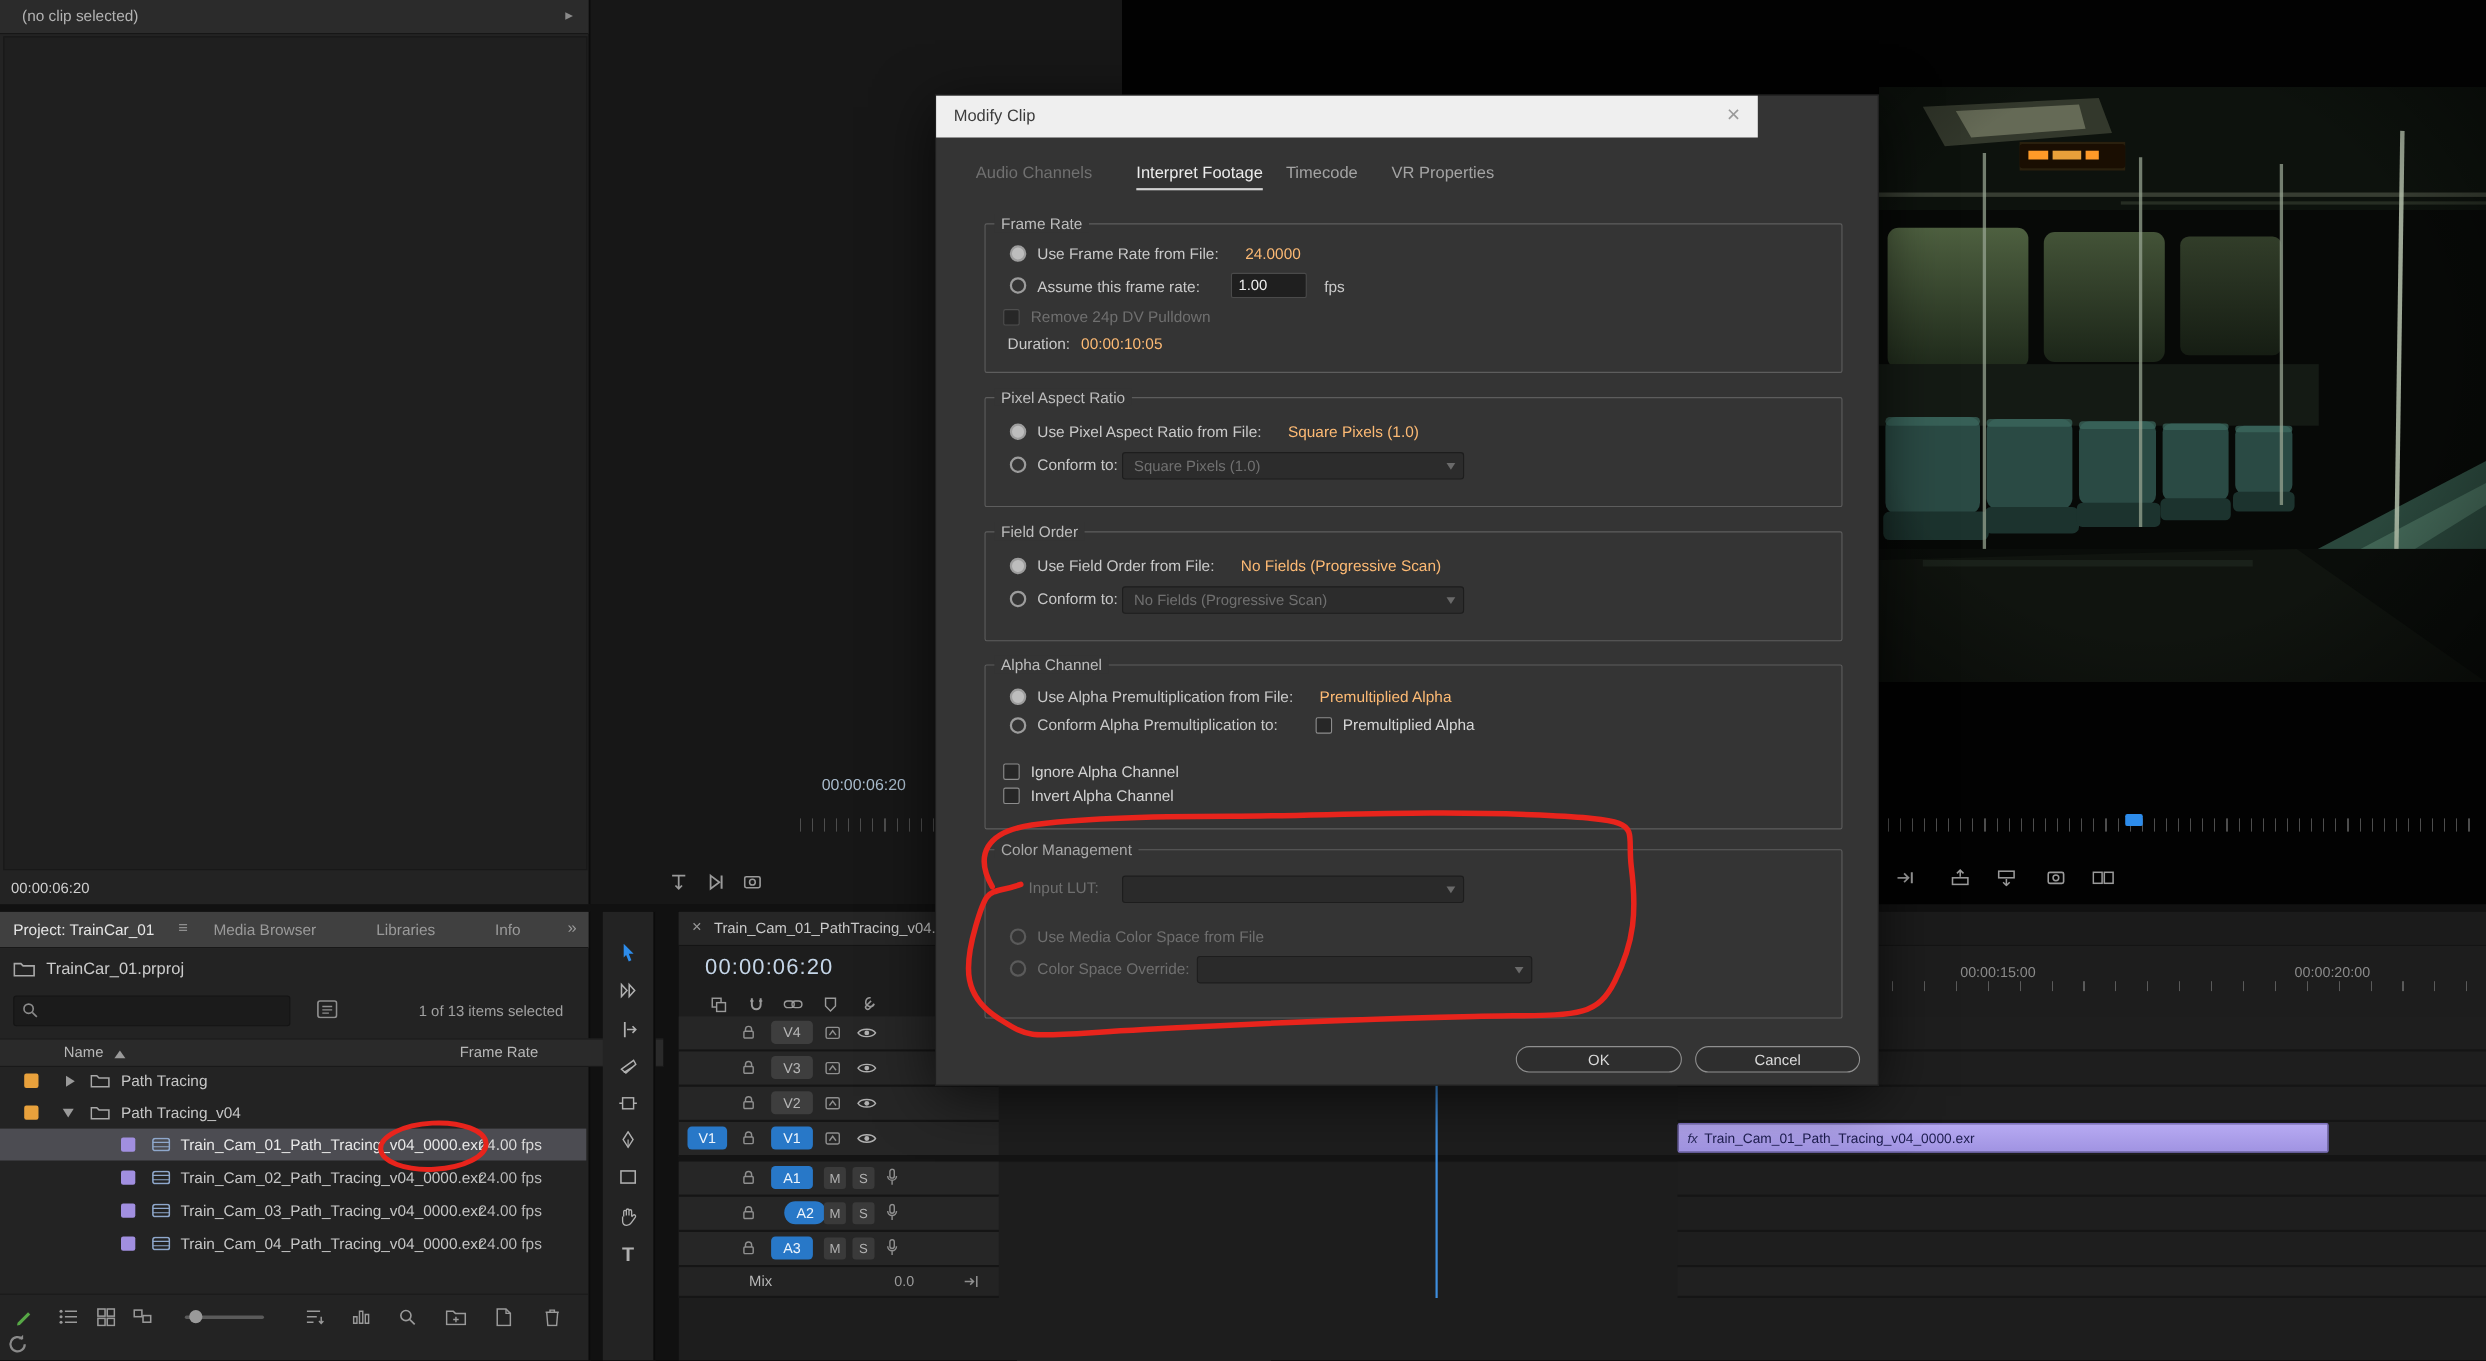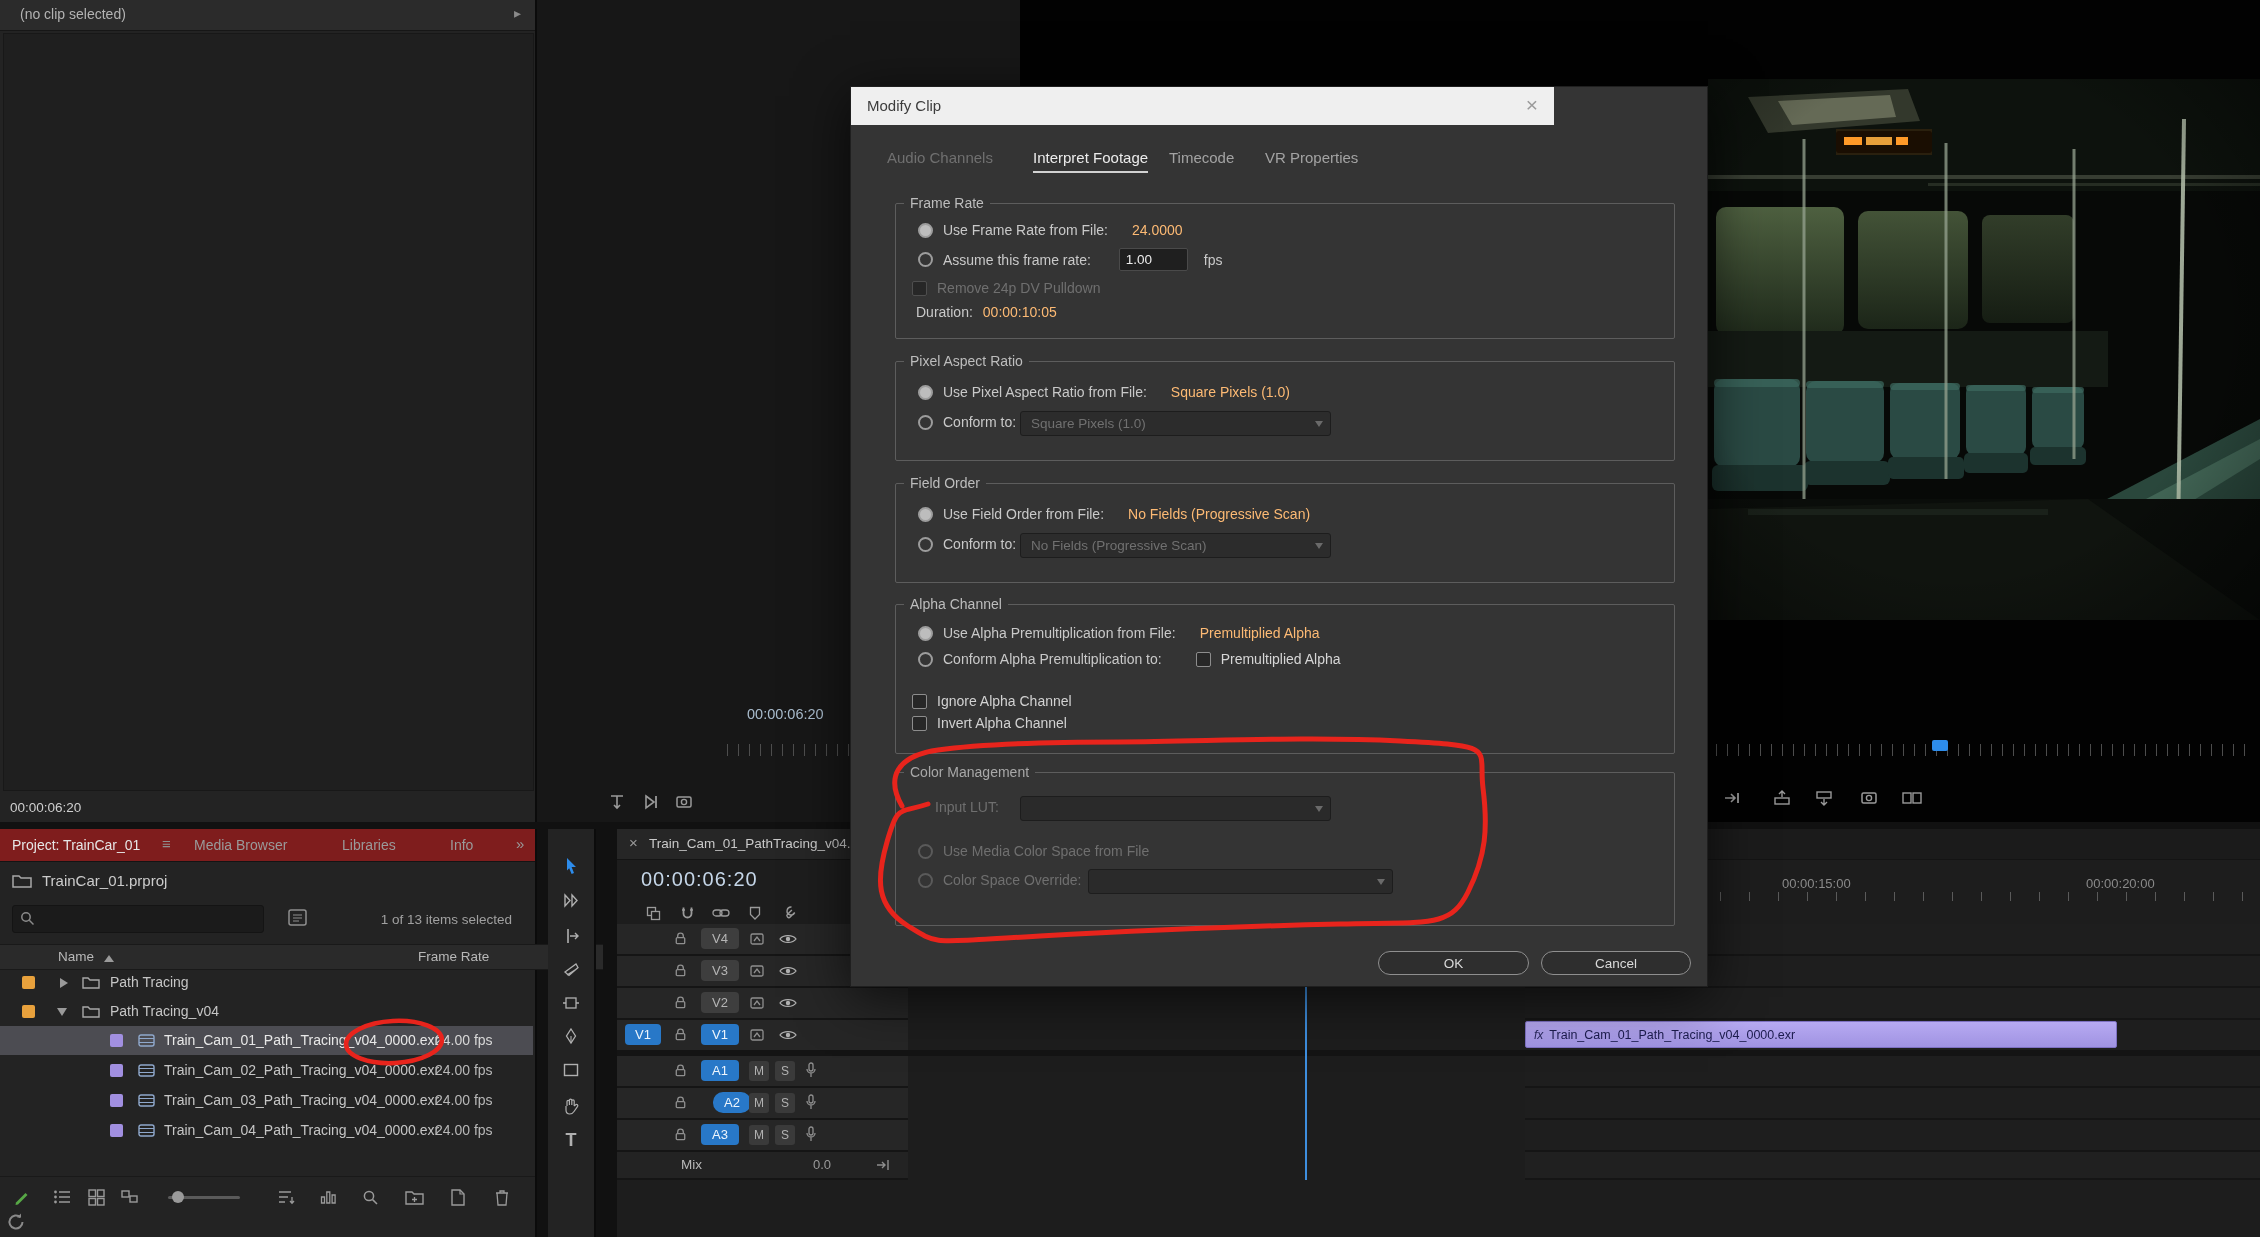--- a/index.html
+++ b/index.html
@@ -3,21 +3,21 @@
 <meta charset="utf-8">
 <style>
   html,body{margin:0;padding:0;background:#000;}
   .page{position:relative;width:2260px;height:1237px;background:#111;overflow:hidden;
         font-family:"Liberation Sans","DejaVu Sans",sans-serif;color:#c8c8c8;}
   .abs{position:absolute;}
   .nw{white-space:nowrap;}
 
   
   .panel{position:absolute;background:#232323;}
-  .tabbar{position:absolute;background:#7f1d1d;border-bottom:1px solid #141414;}
+  .tabbar{position:absolute;background:#404040;border-bottom:1px solid #141414;}
   .tabtxt{font-size:14px;color:#9a9a9a;}
   .tabtxt.active{color:#e6e6e6;}
 
   
   .prow{position:absolute;left:0;width:533px;height:29px;}
   .prow.sel{background:#4c4c52;}
   .chip{position:absolute;width:13px;height:13px;border-radius:2px;top:8px;}
   .chip.orange{background:#e8a13c;}
   .chip.purple{background:#a18fe0;}
   .tri-r{position:absolute;width:0;height:0;border-left:8px solid #9a9a9a;border-top:5px solid transparent;border-bottom:5px solid transparent;top:10px;}
@@ -628,21 +628,21 @@
           </svg>
         </span>
     </div>
     <div class="lane" style="top:323px;height:26px;background:#202020;"></div>
 
     <div class="abs" style="left:688px;top:45px;width:2px;height:306px;background:#3e8ede;z-index:6;"></div>
   </div>
 
   <div class="abs" style="left:850px;top:86px;width:858px;height:901px;background:#343434;border:1px solid #1f1f1f;box-sizing:border-box;z-index:30;box-shadow:0 10px 50px rgba(0,0,0,0.65);">
 
-    <div class="abs" style="left:0;top:0;width:703px;height:38px;background:#efefef;">
+    <div class="abs" style="left:0;top:0;width:703px;height:38px;background:#efefef;padding-left:44px;">
       <span class="abs nw" style="left:16px;top:10px;font-size:15px;color:#3c3c3c;">Modify Clip</span>
       <span class="abs nw" style="right:16px;top:6px;font-size:21px;color:#9a9a9a;">×</span>
     </div>
 
     <span class="abs nw" style="left:36px;top:62px;font-size:15px;color:#707070;">Audio Channels</span>
     <span class="abs nw" style="left:170px;top:62px;font-size:15px;color:#ececec;border-bottom:2px solid #d2d2d2;padding-bottom:5px;margin-left:12px;">Interpret Footage</span>
     <span class="abs nw" style="left:318px;top:62px;font-size:15px;color:#a3a3a3;">Timecode</span>
     <span class="abs nw" style="left:414px;top:62px;font-size:15px;color:#a3a3a3;">VR Properties</span>
 
     <div class="fs" style="left:44px;top:116px;width:778px;height:134px;">

